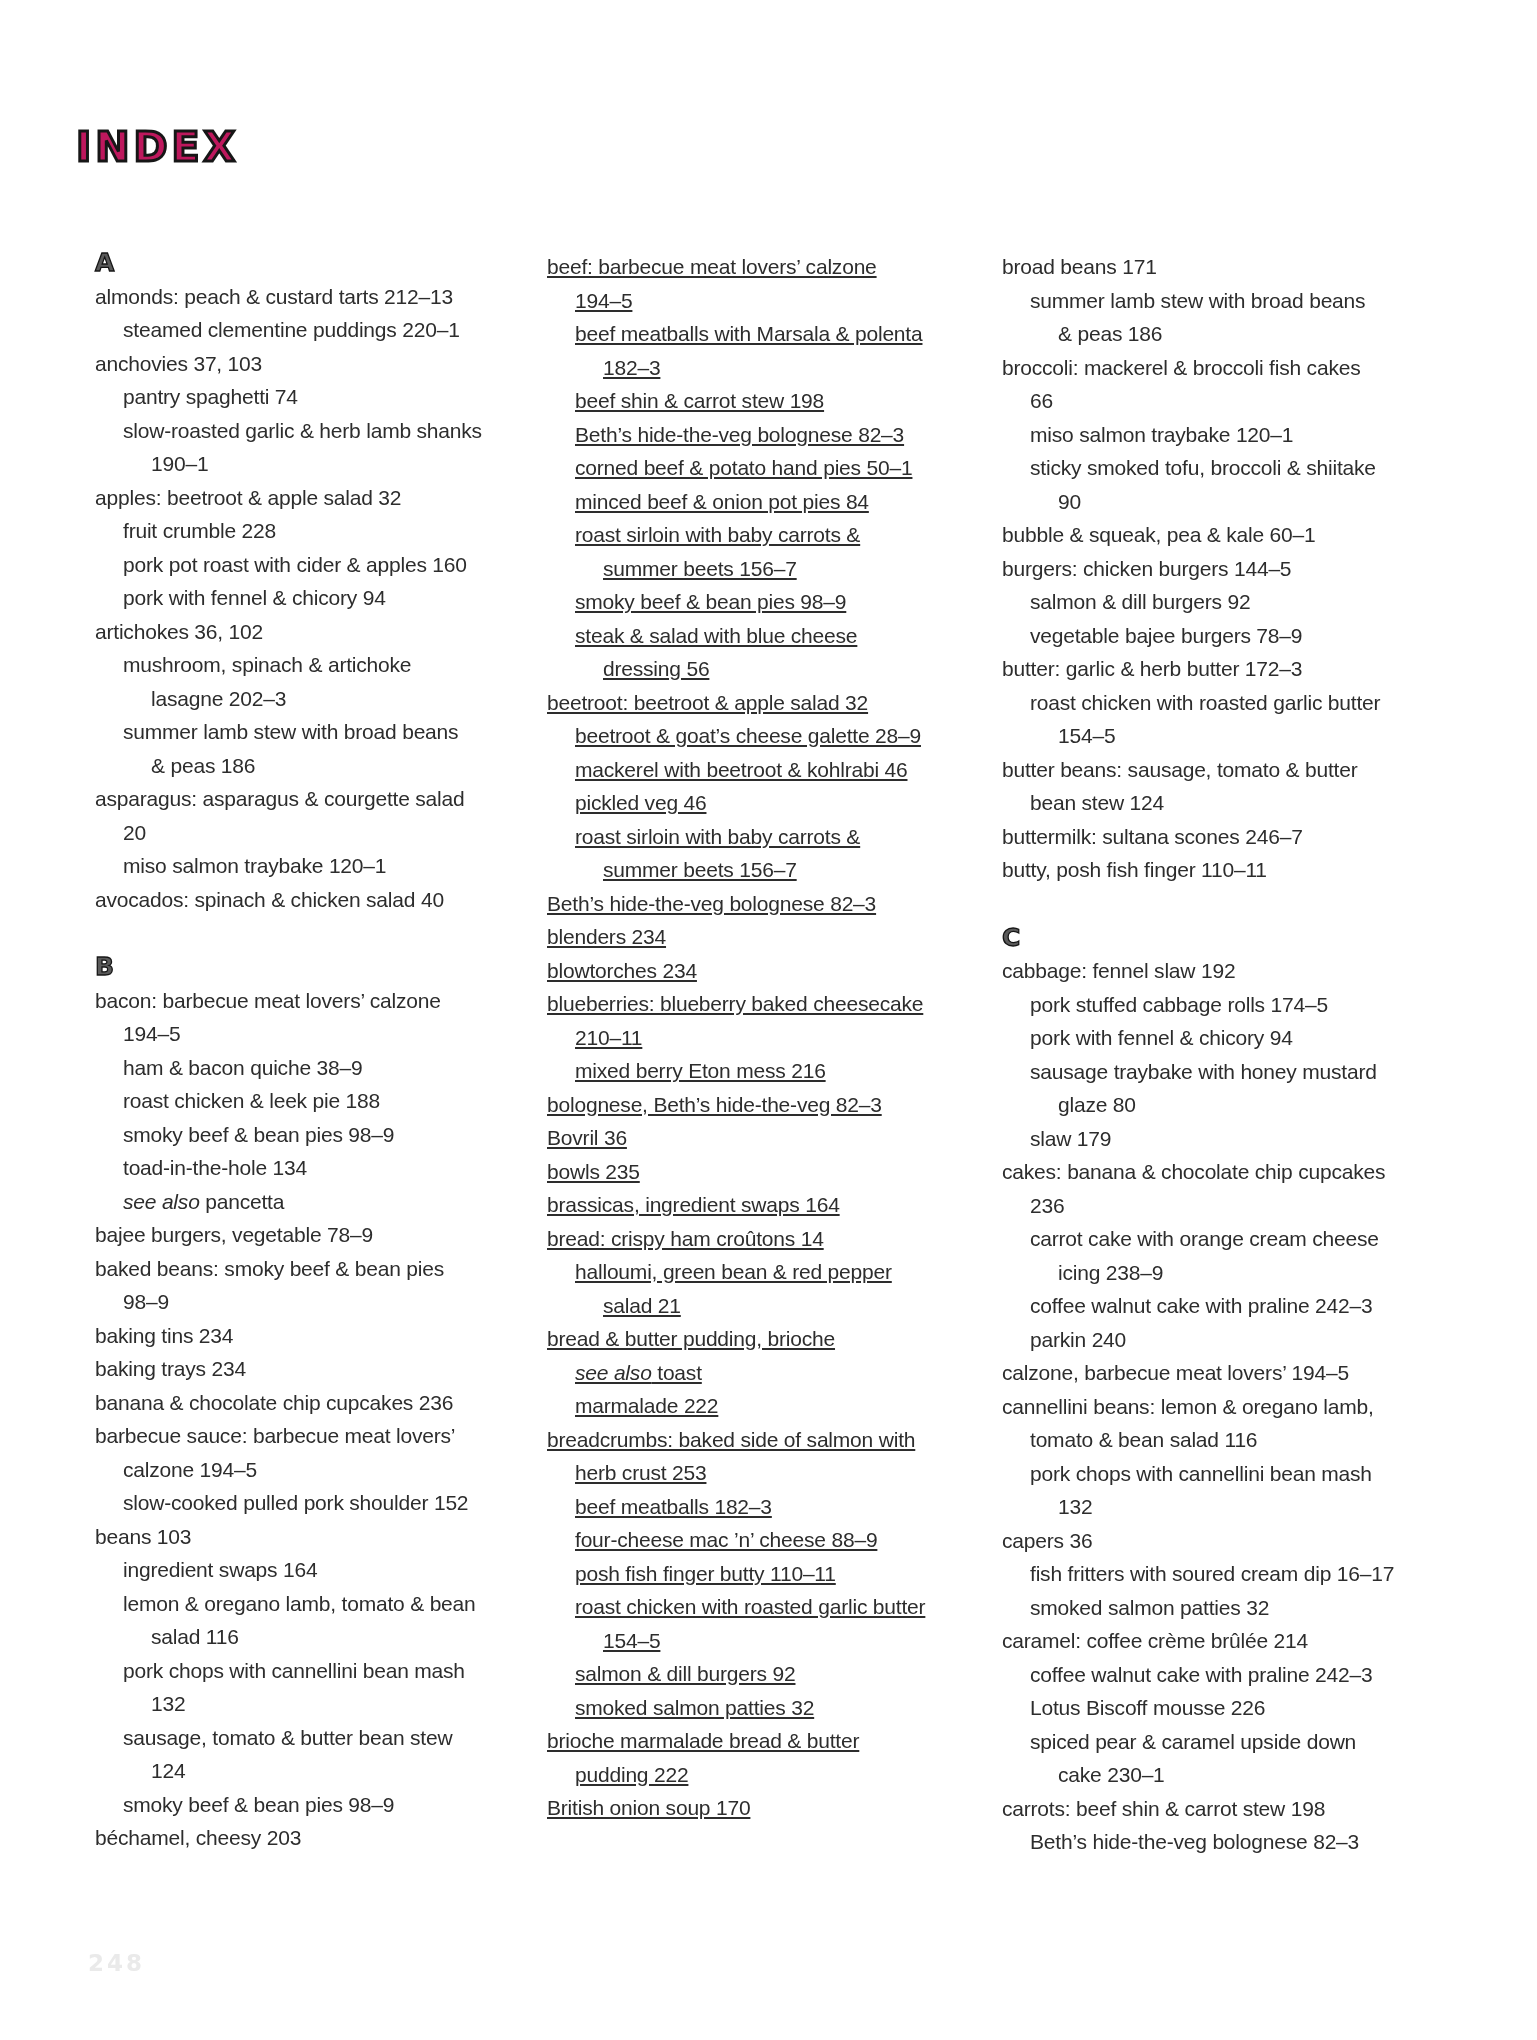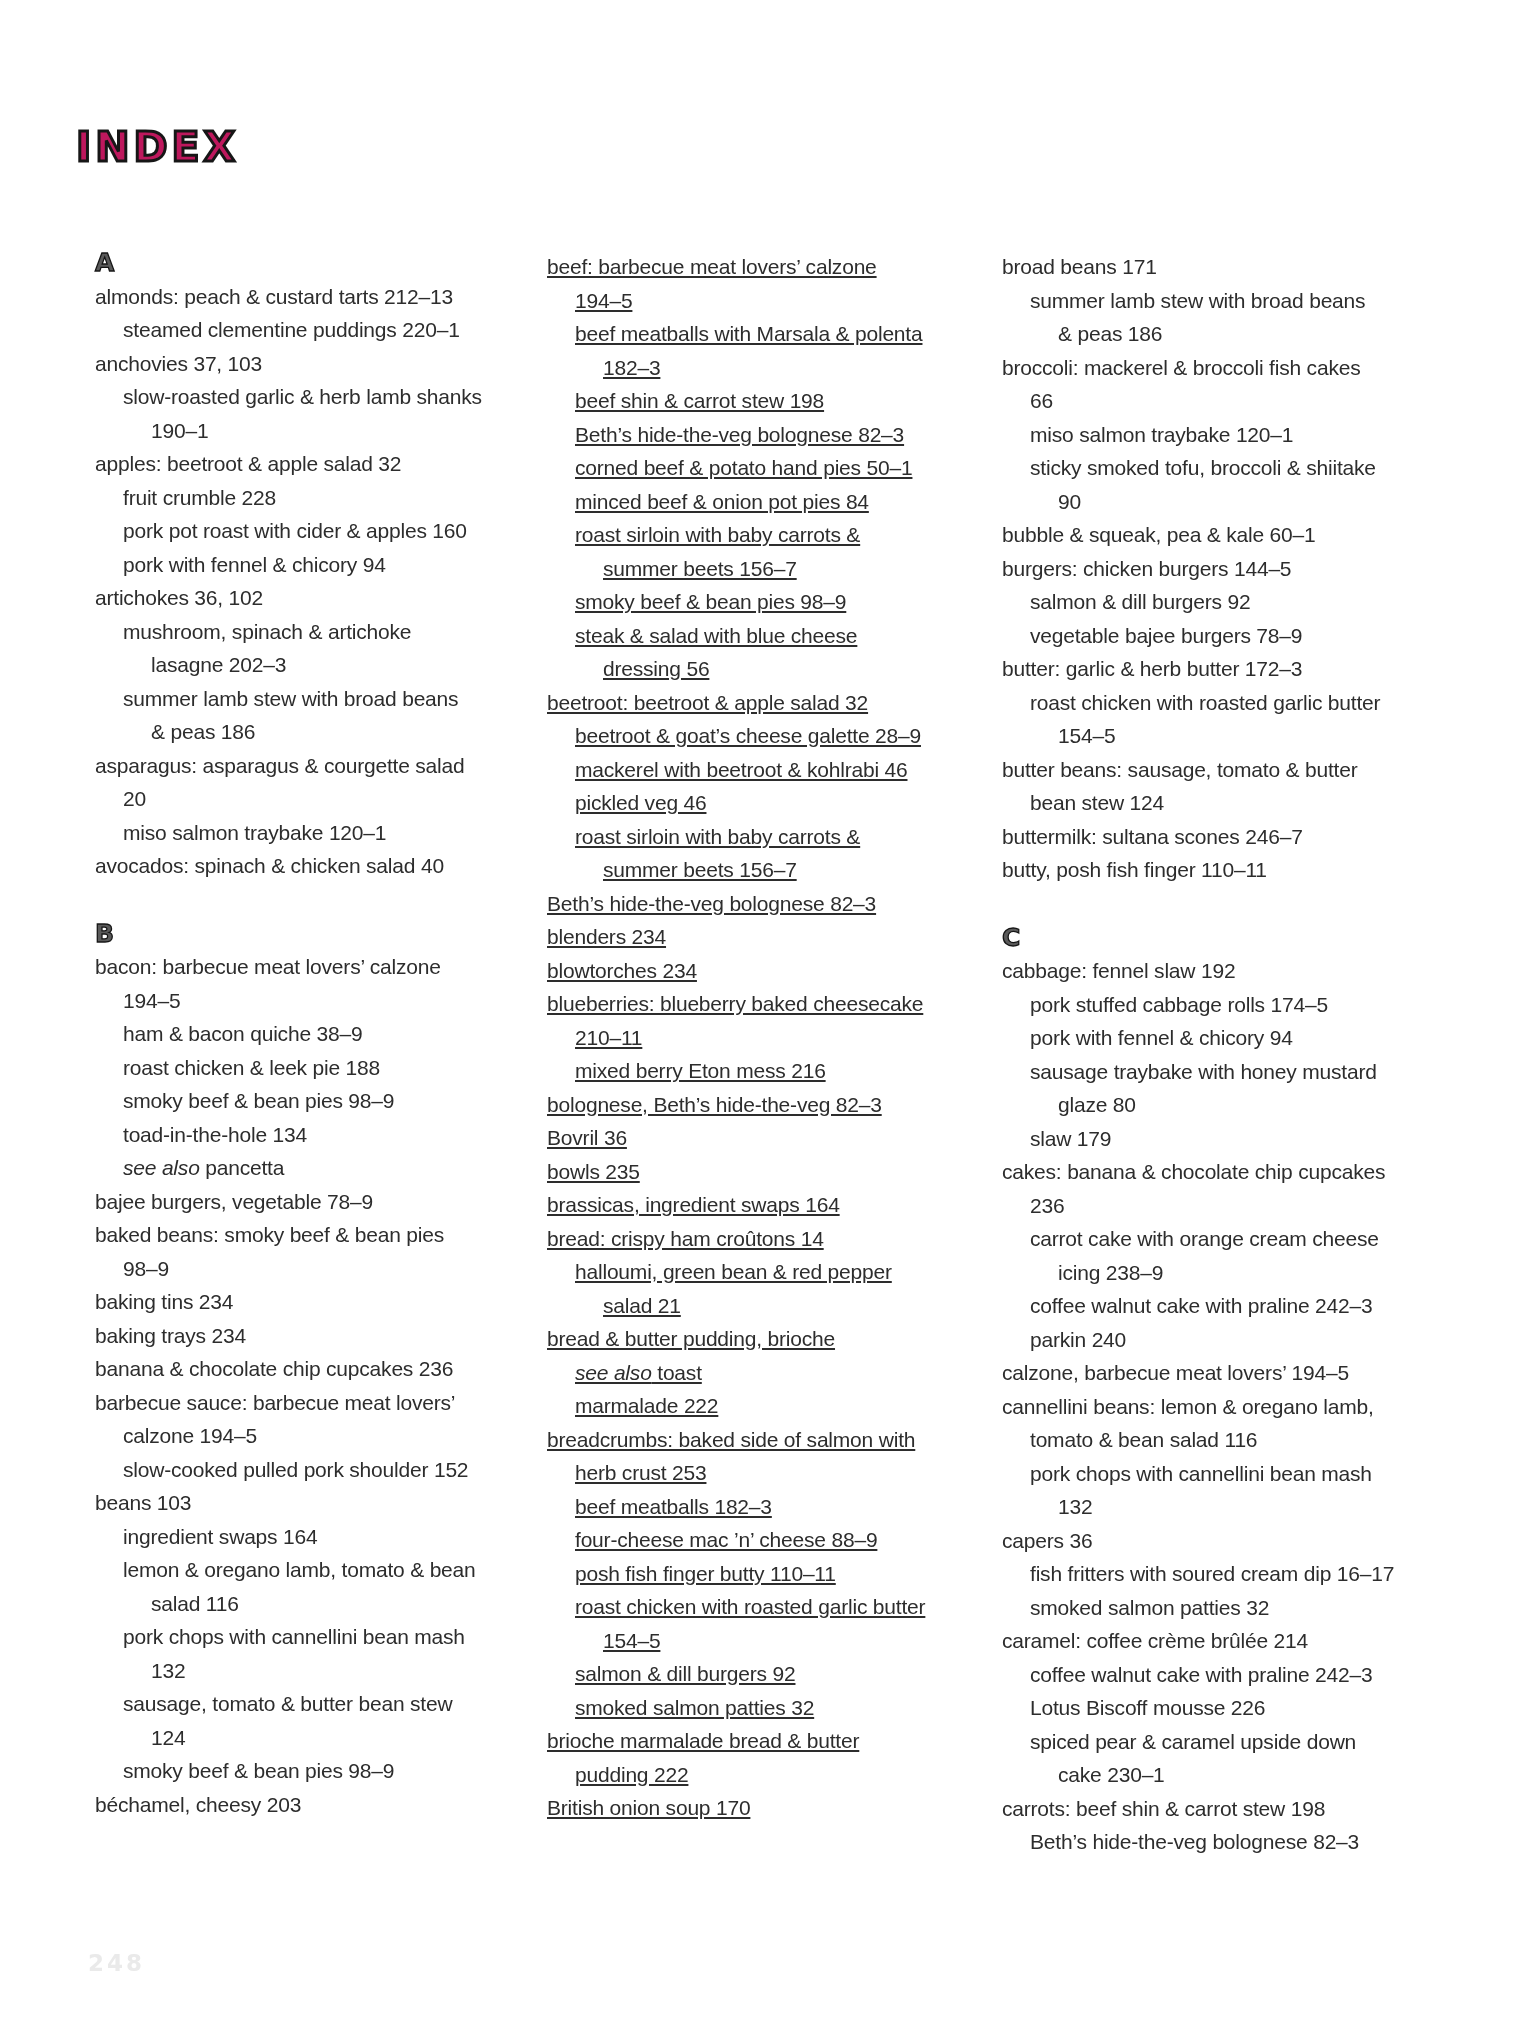--- a/index.html
+++ b/index.html
@@ -50,20 +50,21 @@
 </head>
 <body>
 
 <div class="title">INDEX</div>
 
 <div class="col col-1">
     <div class="line letter">A</div>
     <div class="line">almonds: peach &amp; custard tarts 212–13</div>
     <div class="line i1">steamed clementine puddings 220–1</div>
     <div class="line">anchovies 37, 103</div>
+    <div class="line i1">pantry spaghetti 74</div>
     <div class="line i1">slow-roasted garlic &amp; herb lamb shanks</div>
     <div class="line i2">190–1</div>
     <div class="line">apples: beetroot &amp; apple salad 32</div>
     <div class="line i1">fruit crumble 228</div>
     <div class="line i1">pork pot roast with cider &amp; apples 160</div>
     <div class="line i1">pork with fennel &amp; chicory 94</div>
     <div class="line">artichokes 36, 102</div>
     <div class="line i1">mushroom, spinach &amp; artichoke</div>
     <div class="line i2">lasagne 202–3</div>
     <div class="line i1">summer lamb stew with broad beans</div>

